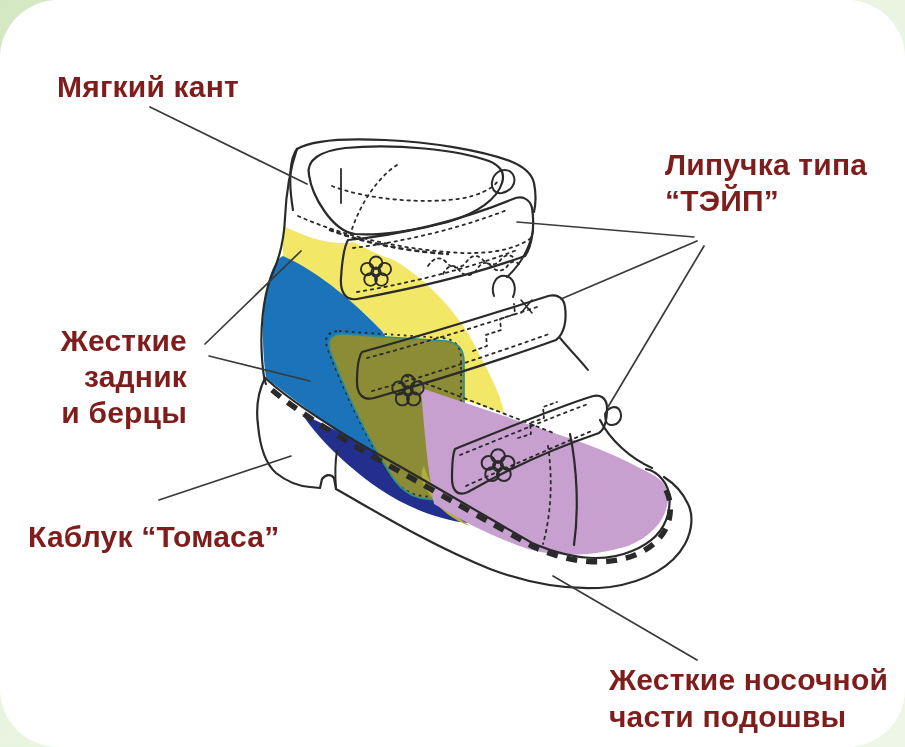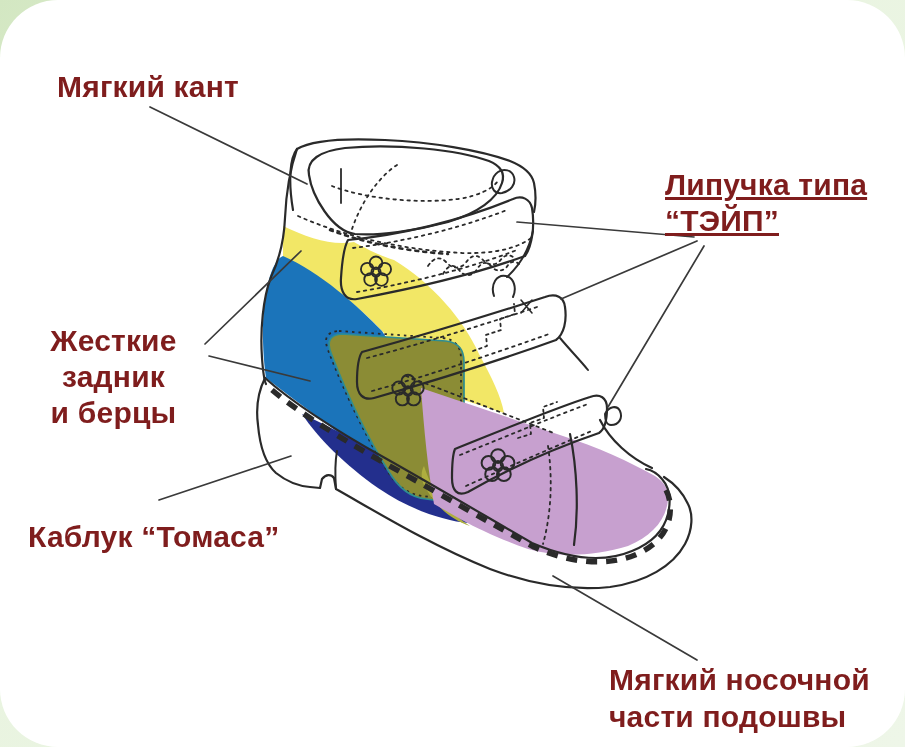--- a/index.html
+++ b/index.html
@@ -12,21 +12,21 @@
   .card{
     position:absolute;left:0;top:0;width:905px;height:747px;
     background:#ffffff;border-radius:58px;
   }
   svg.scene{position:absolute;left:0;top:0;}
   .label{
     position:absolute;
     font-weight:bold;font-size:30px;line-height:36px;color:#7f1d1d;
     white-space:pre-line;letter-spacing:0.2px;
   }
-  .label.right{text-align:center;}
+  .label.right{text-align:right;}
 </style>
 </head>
 <body>
 
 <div class="card"></div>
 
 <svg class="scene" width="905" height="747" viewBox="0 0 905 747">
 
   <g>
 
@@ -179,23 +179,23 @@
     <line x1="694" y1="237" x2="517" y2="222"></line>
     <line x1="697" y1="241" x2="561" y2="299"></line>
     <line x1="704" y1="246" x2="608" y2="407"></line>
     <line x1="159" y1="500" x2="291" y2="456"></line>
     <line x1="697" y1="660" x2="553" y2="576"></line>
   </g>
 </svg>
 
 <div class="label" style="left:57px;top:69px;">Мягкий кант</div>
 
-<div class="label" style="left:665px;top:167px;text-decoration:underline;">Липучка типа
+<div class="label" style="left:665px;top:147px;">Липучка типа
 “ТЭЙП”</div>
 
 <div class="label right" style="left:40px;top:323px;width:147px;">Жесткие
 задник
 и берцы</div>
 
 <div class="label" style="left:28px;top:519px;text-align:right;">Каблук “Томаса”</div>
 
-<div class="label" style="left:609px;top:661px;line-height:37px;">Мягкий носочной
+<div class="label" style="left:609px;top:661px;line-height:37px;">Жесткие носочной
 части подошвы</div>
 
 </body></html>

